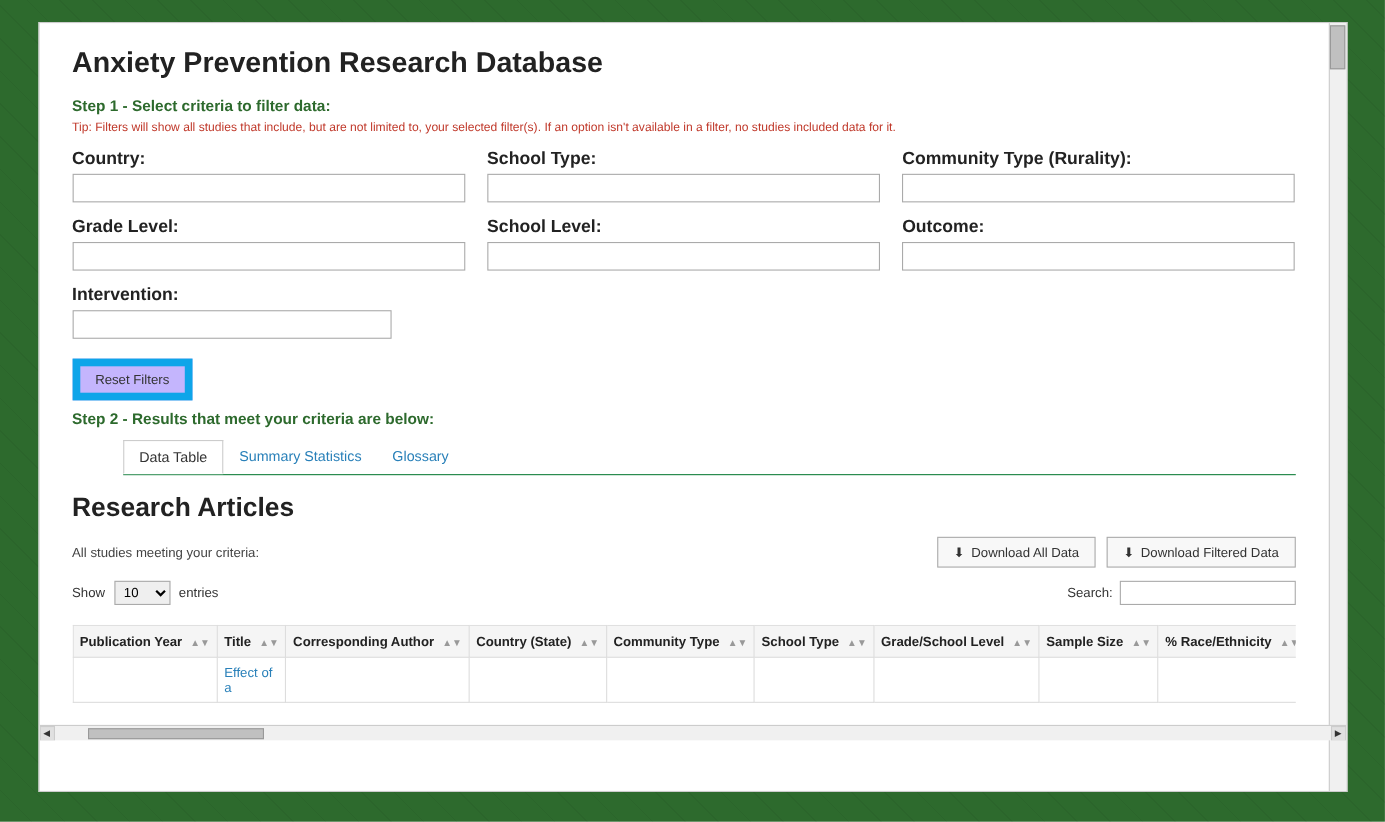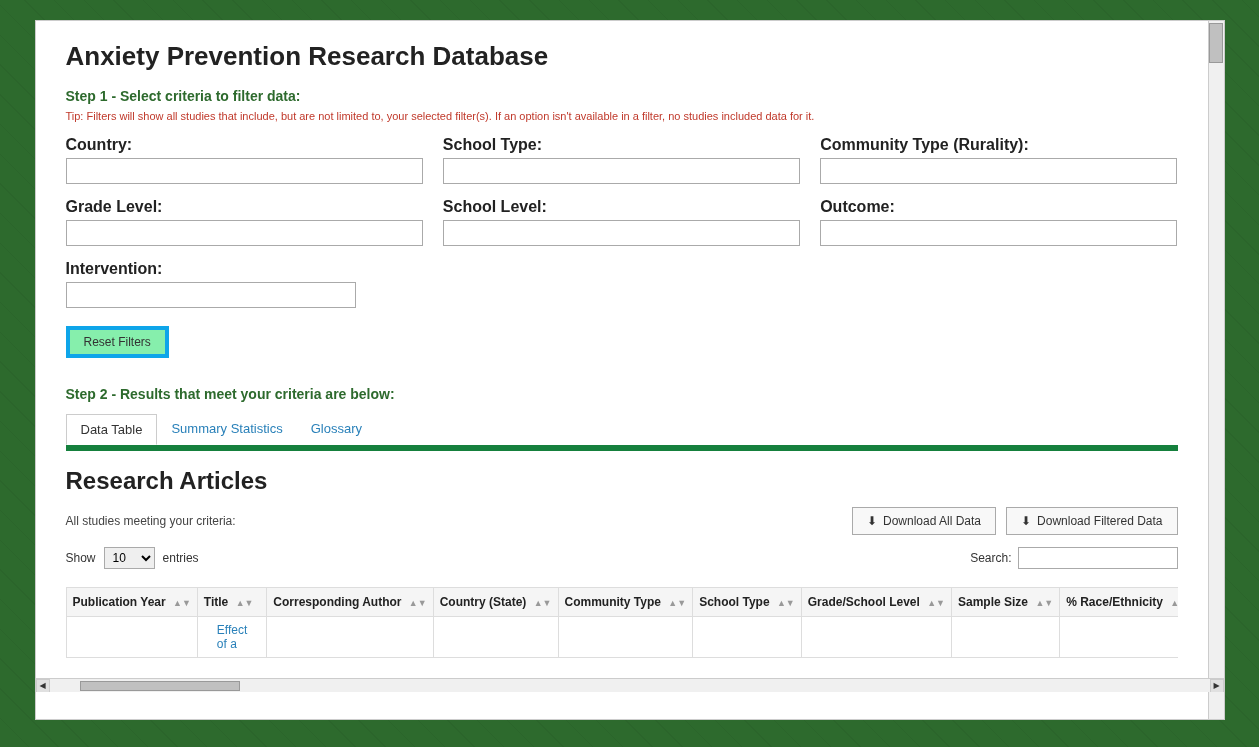--- a/index.html
+++ b/index.html
@@ -88,39 +88,40 @@
     .filter-input {
       border: 1px solid #aaa;
       padding: 4px 6px;
       font-size: 12px;
       height: 26px;
       width: 100%;
       background: #fff;
       outline: none;
     }
     .reset-btn {
-      background: #86efac;
-      border: 4px solid #0ea5e9;
+      background: #c4b5fd;
+      border: 7px solid #0ea5e9;
       padding: 5px 14px;
       font-size: 12px;
       cursor: pointer;
       margin-top: 8px;
-      margin-bottom: 28px;
+      margin-bottom: 8px;
       color: #333;
     }
     .step2-heading {
       color: #2d6a2d;
       font-weight: bold;
       font-size: 14px;
       margin-bottom: 12px;
     }
     .tabs {
       display: flex;
-      border-bottom: 6px solid #15803d;
+      border-bottom: 1px solid #15803d;
       margin-bottom: 0;
+      margin-left: 46px;
     }
     .tab {
       padding: 7px 14px;
       font-size: 13px;
       cursor: pointer;
       border: 1px solid transparent;
       border-bottom: none;
       color: #555;
       text-decoration: none;
     }
@@ -218,21 +219,21 @@
       cursor: pointer;
     }
     .data-table th .sort-arrows {
       display: inline-block;
       margin-left: 4px;
       color: #999;
       font-size: 9px;
     }
     .data-table td {
       border: 1px solid #ddd;
-      padding: 6px 19px;
+      padding: 6px 6px;
       vertical-align: top;
     }
     .data-table tr:nth-child(even) td {
       background: #f9f9f9;
     }
     .table-link {
       color: #2980b9;
       text-decoration: none;
     }
     .bottom-scrollbar {

